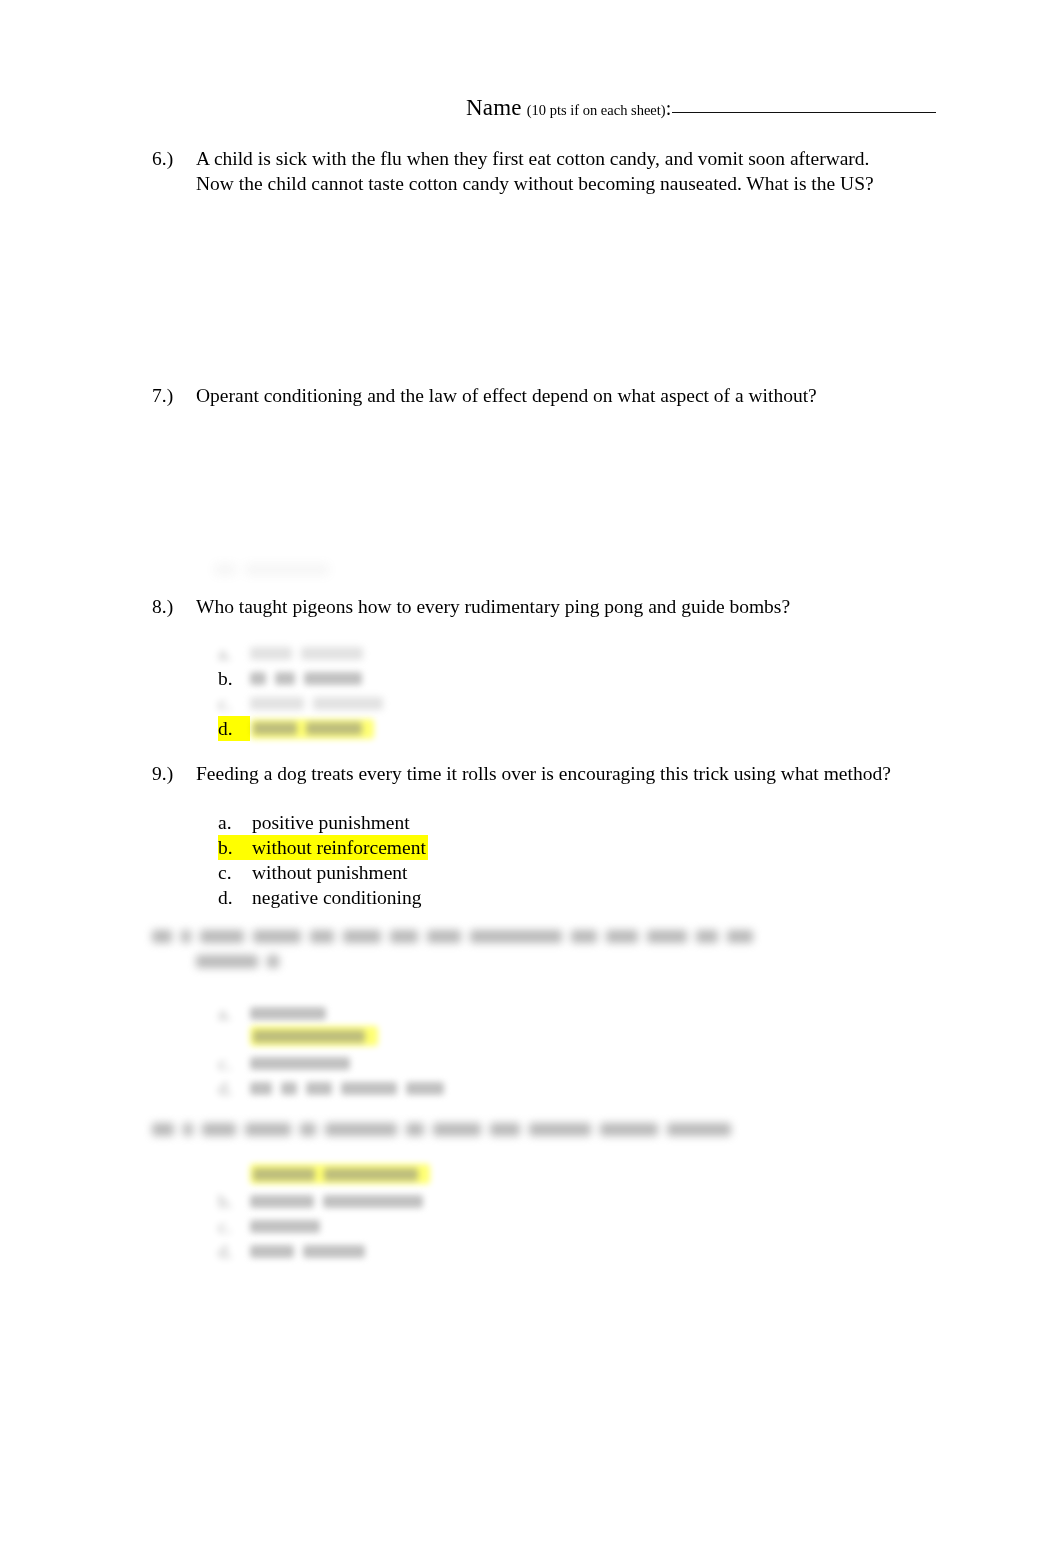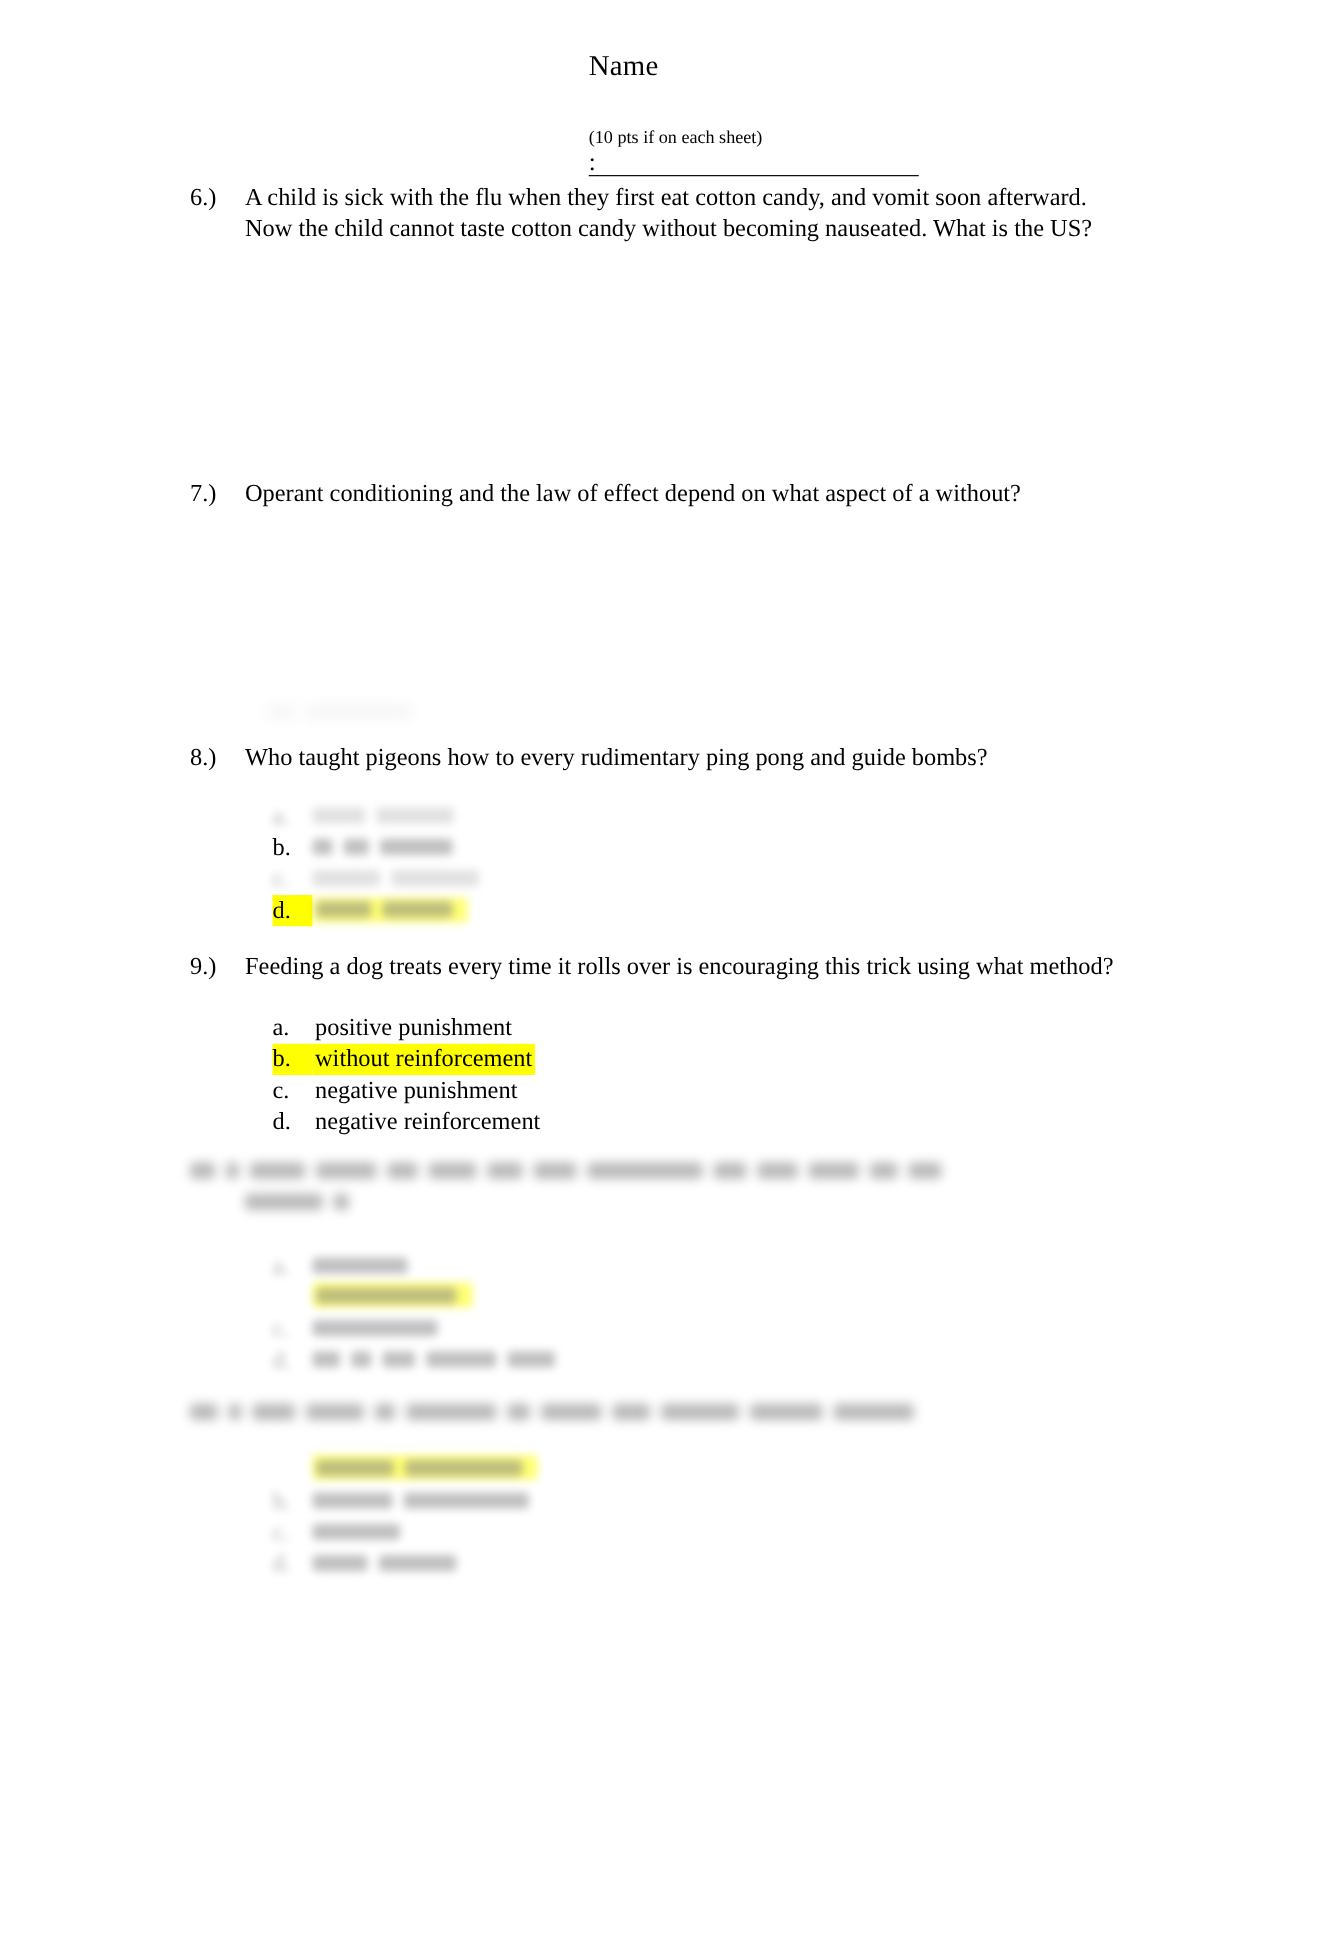--- a/index.html
+++ b/index.html
@@ -19,25 +19,24 @@
   .page {
     position: absolute;
     inset: 0;
     background: #ffffff;
   }
 
   
   .header {
     position: absolute;
     left: 466px;
-    top: 40px;
+    top: 66px;
     display: flex;
     align-items: baseline;
     white-space: nowrap;
-    flex-direction: column;
   }
   .header-name {
     font-size: 23px;
     letter-spacing: .2px;
   }
   .header-pts {
     font-size: 14.5px;
     margin-left: 5px;
     margin-top: 36px;
   }
@@ -235,25 +234,25 @@
     <li class="opt">
       <span class="opt-letter">a.</span>
       <span class="opt-text">positive punishment</span>
     </li>
     <li class="opt hl">
       <span class="opt-letter">b.</span>
       <span class="opt-text">without reinforcement</span>
     </li>
     <li class="opt">
       <span class="opt-letter">c.</span>
-      <span class="opt-text">negative punishment</span>
+      <span class="opt-text">without punishment</span>
     </li>
     <li class="opt">
       <span class="opt-letter">d.</span>
-      <span class="opt-text">negative reinforcement</span>
+      <span class="opt-text">negative conditioning</span>
     </li>
   </ul>
 
   <div class="qblock blur-strong" style="top:930px;">
     <div class="stack" style="gap:12px;">
       <div class="wordrow">
         <span class="redacted-line" style="width:20px;"></span>
         <span class="redacted-line" style="width:10px;"></span>
         <span class="redacted-line" style="width:44px;"></span>
         <span class="redacted-line" style="width:48px;"></span>

